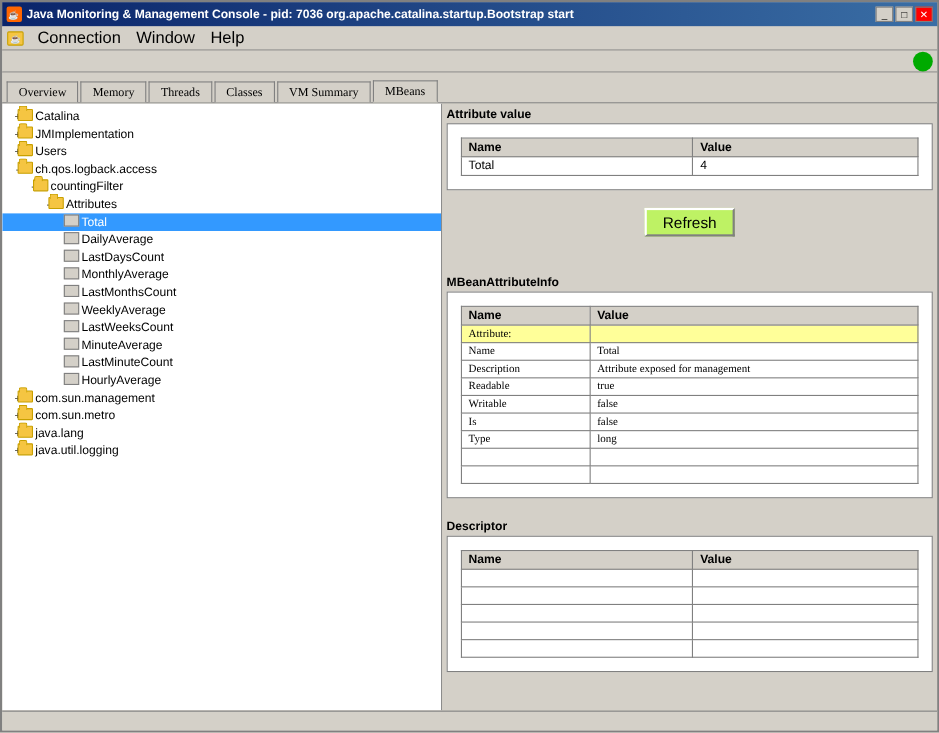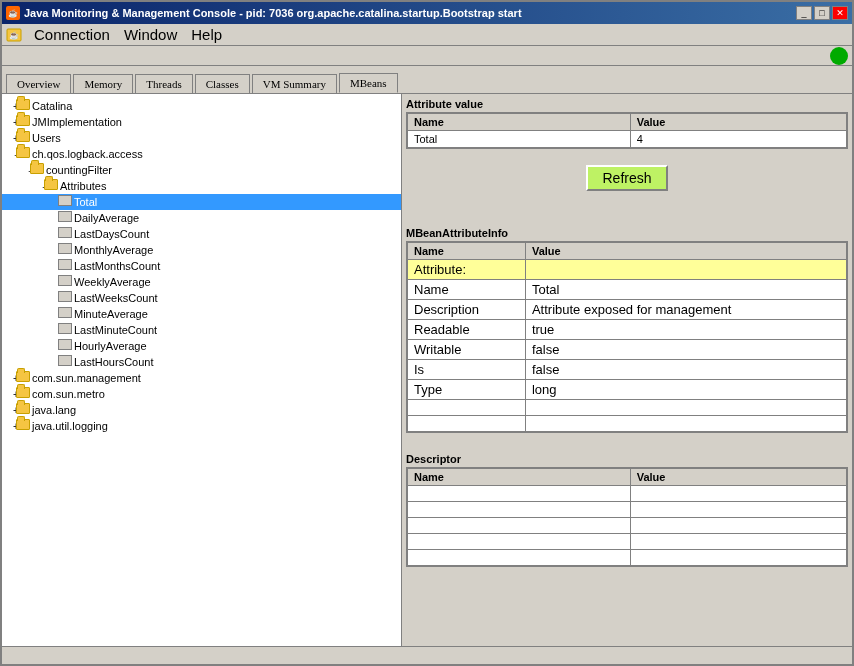--- a/index.html
+++ b/index.html
@@ -254,22 +254,23 @@
       background: #d4d0c8;
       border: 1px solid #808080;
       padding: 2px 6px;
       text-align: left;
       font-weight: bold;
       font-size: 11px;
     }
     .info-table td {
       border: 1px solid #808080;
       padding: 2px 6px;
-      font-size: 13px;
-      background: white;
+      font-size: 10px;
+      background: white;
+      font-family: Liberation Serif, serif;
     }
     .info-table tr.highlighted td {
       background: #ffff99;
     }
     .info-table tr.empty-row td {
       height: 16px;
     }
 
     .descriptor-table {
       width: 100%;
@@ -293,21 +294,21 @@
     }
 
     .indent-1 { padding-left: 14px; }
     .indent-2 { padding-left: 28px; }
     .indent-3 { padding-left: 42px; }
     .indent-4 { padding-left: 56px; }
 
     .section-box {
       border: 1px solid #808080;
       background: white;
-      padding: 0;
+      padding: 12px;
     }
 
     .status-bar {
       height: 18px;
       background: #d4d0c8;
       border-top: 1px solid #808080;
       display: flex;
       align-items: center;
       padding: 0 4px;
       font-size: 10px;
@@ -450,25 +451,20 @@
         <span class="tree-icon"><span class="leaf-icon"></span></span>
         <span>LastMinuteCount</span>
       </div>
 
       <div class="tree-item">
         <span class="tree-toggle indent-4"></span>
         <span class="tree-icon"><span class="leaf-icon"></span></span>
         <span>HourlyAverage</span>
       </div>
 
-      <div class="tree-item">
-        <span class="tree-toggle indent-4"></span>
-        <span class="tree-icon"><span class="leaf-icon"></span></span>
-        <span>LastHoursCount</span>
-      </div>
 
       <div class="tree-item">
         <span class="tree-toggle indent-1">+</span>
         <span class="tree-icon"><span class="folder-icon"></span></span>
         <span>com.sun.management</span>
       </div>
 
       <div class="tree-item">
         <span class="tree-toggle indent-1">+</span>
         <span class="tree-icon"><span class="folder-icon"></span></span>

